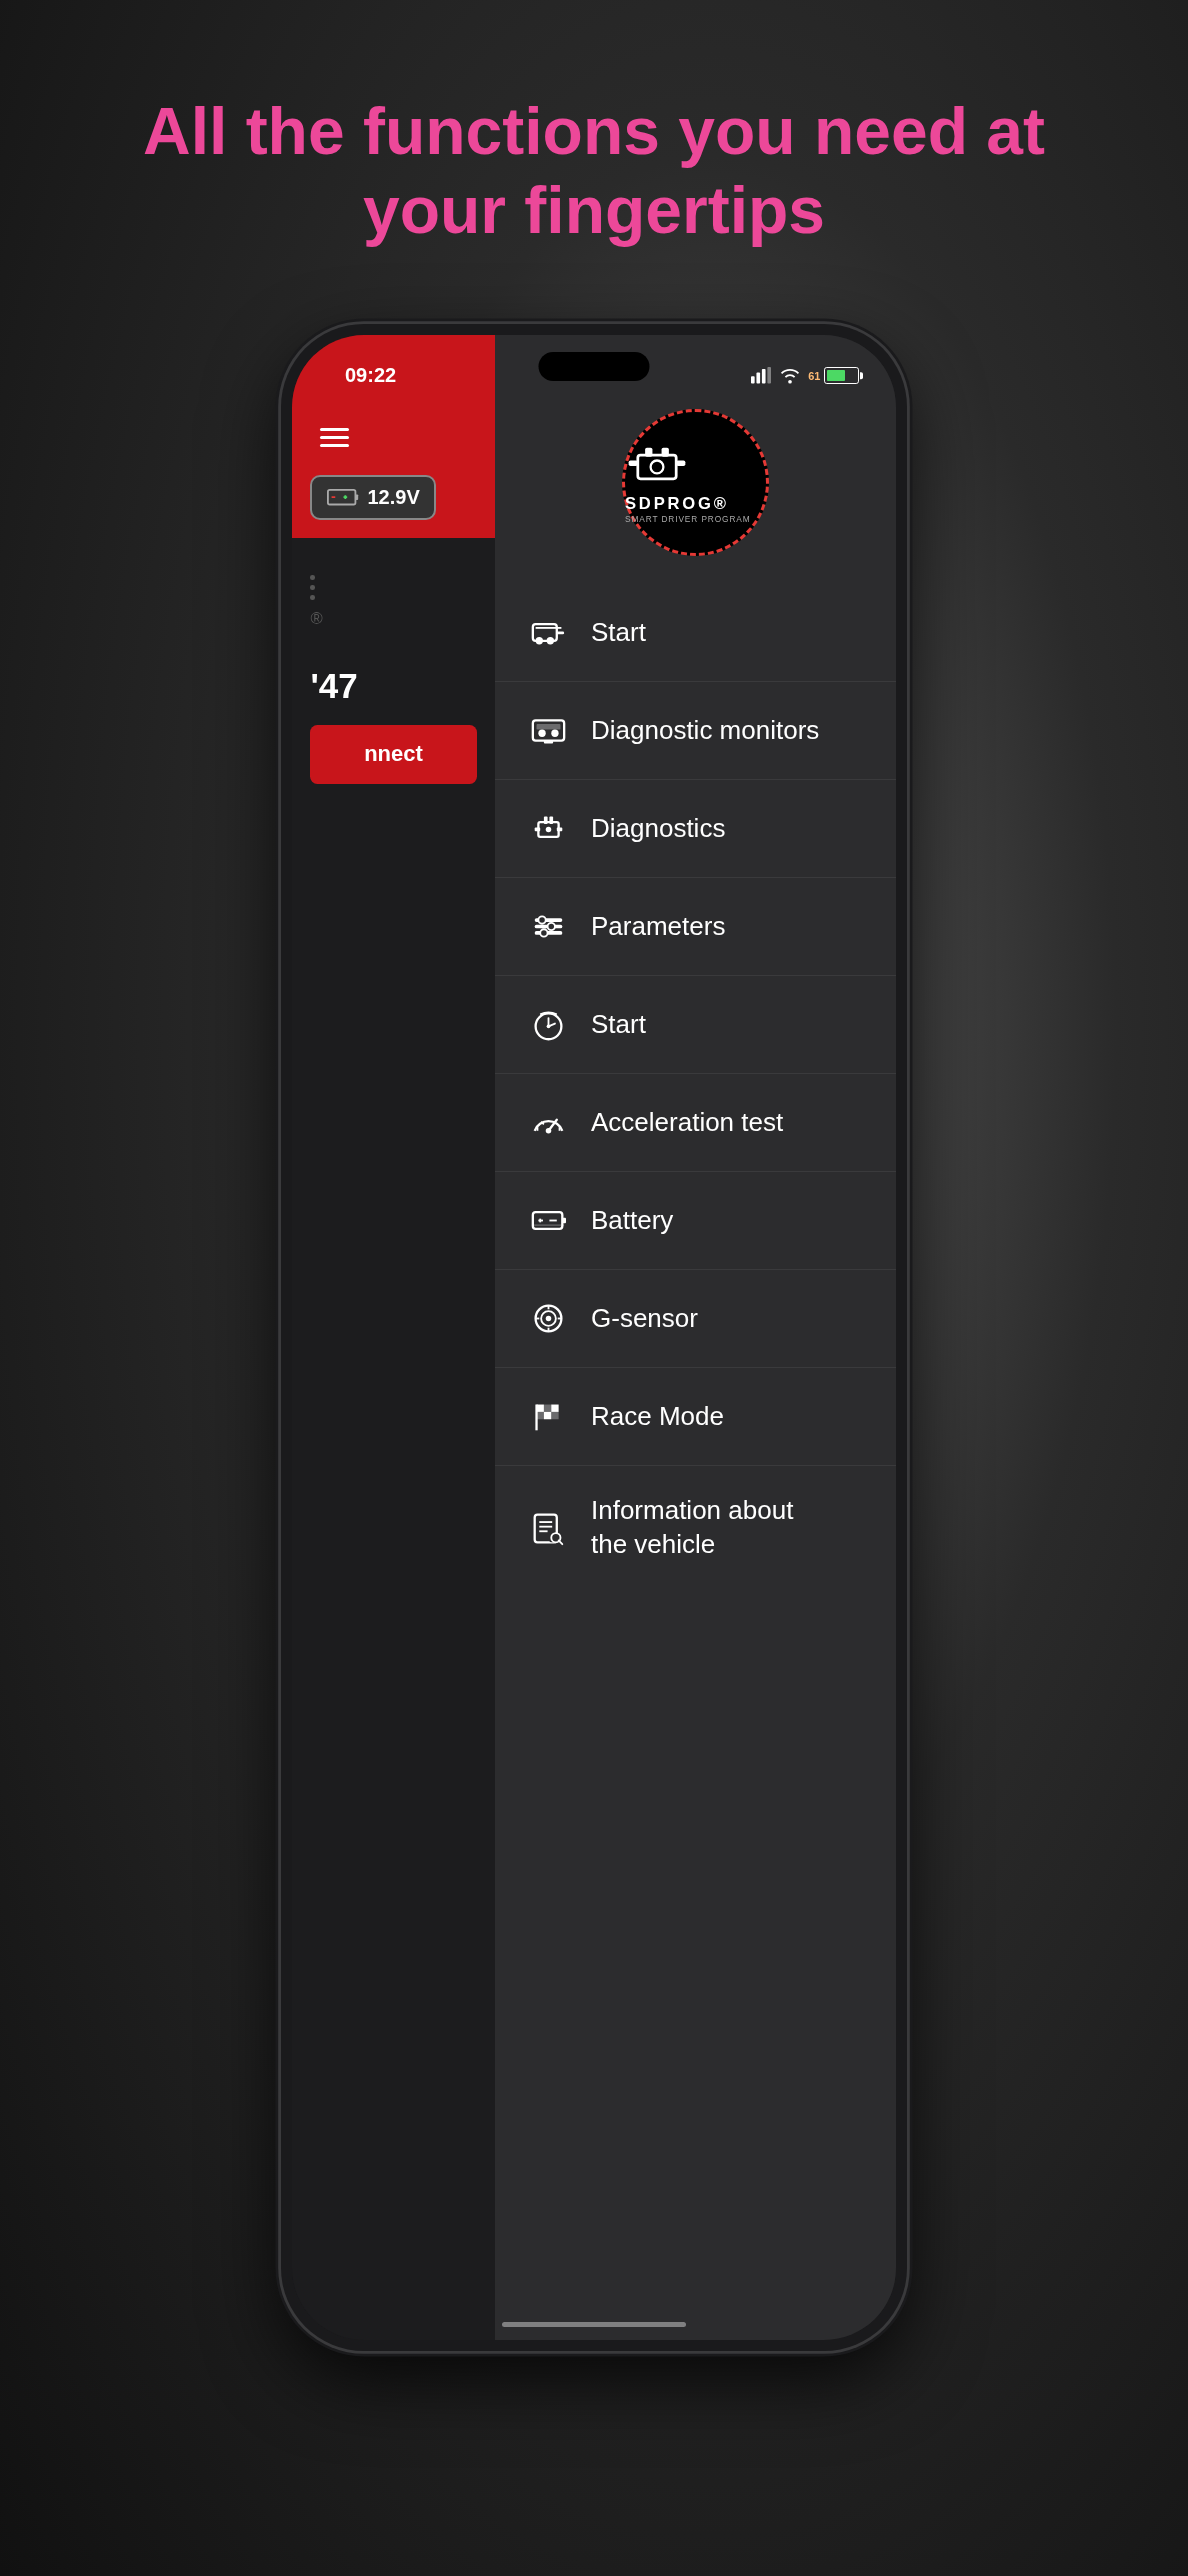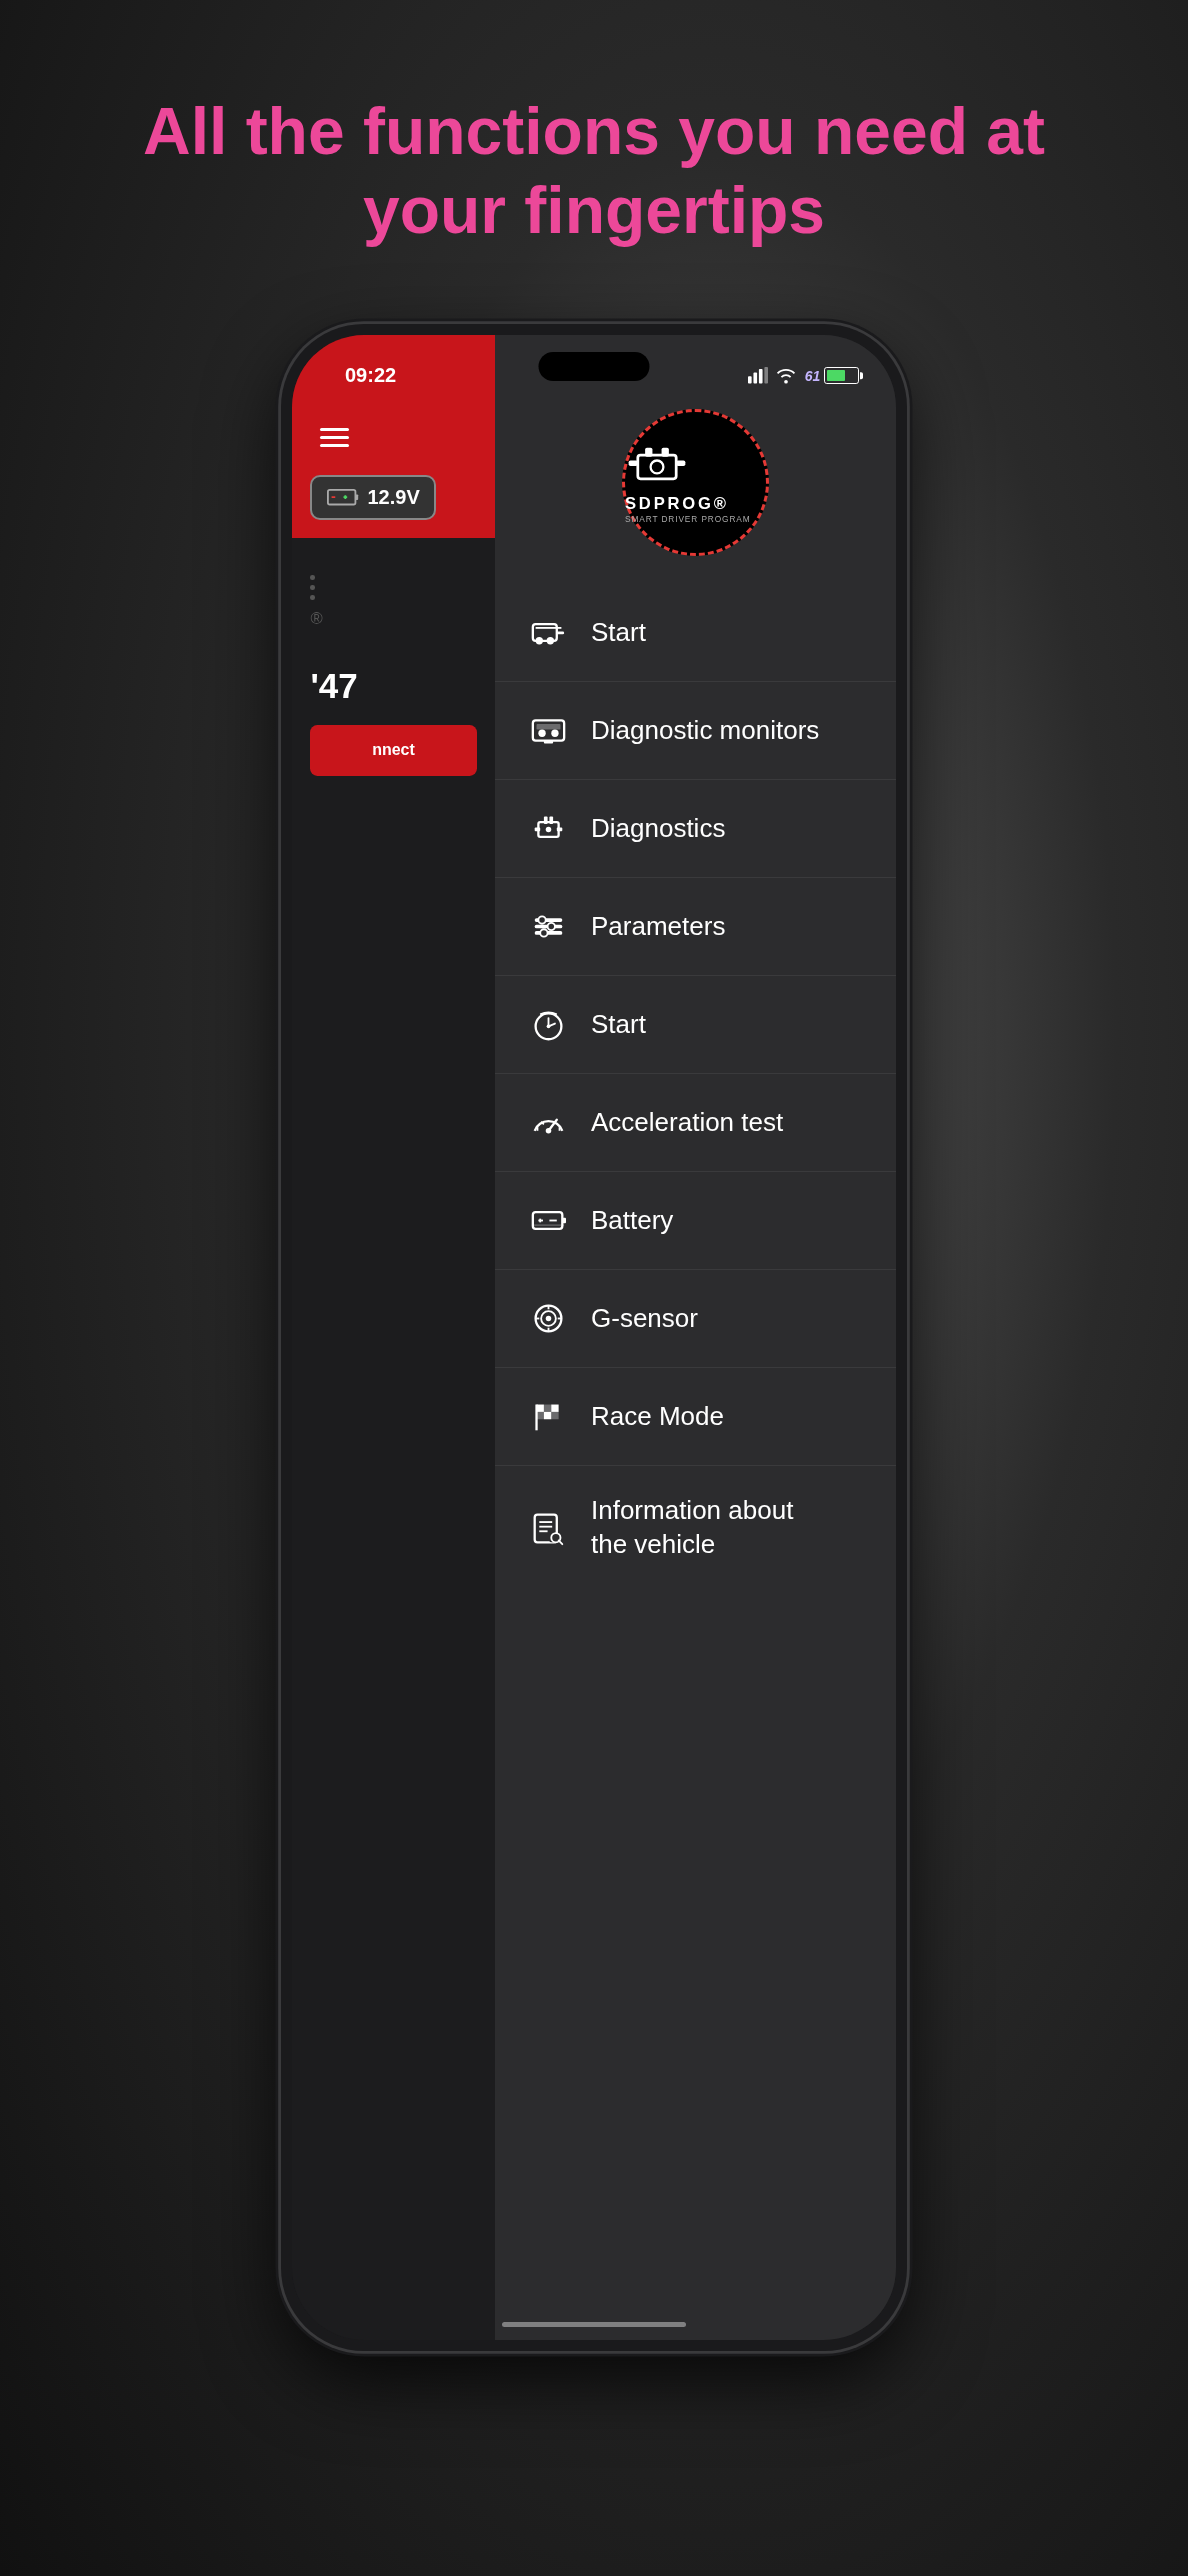--- a/index.html
+++ b/index.html
@@ -218,21 +218,21 @@
     .year-text {
       color: #fff;
       font-size: 35px;
       font-weight: 700;
       margin-top: 37px;
     }
 
     .connect-btn {
       background: #c8151b;
       color: #fff;
-      font-size: 16px;
+      font-size: 22px;
       font-weight: 600;
       padding: 16.6px 18.4px;
       border-radius: 7.4px;
       margin-top: 18.4px;
       text-align: center;
     }
 
     
     .right-panel {
       flex: 1;
@@ -350,21 +350,21 @@
           <rect x="18" y="0" width="4" height="18" rx="1" opacity="0.4"></rect>
         </svg>
 
         <svg width="22" height="16.6" viewBox="0 0 24 18" fill="white">
           <path d="M12 14a2 2 0 110 4 2 2 0 010-4z"></path>
           <path d="M6.3 10.3a8 8 0 0111.4 0l-1.4 1.4a6 6 0 00-8.6 0L6.3 10.3z"></path>
           <path d="M2.1 6.1a14 14 0 0119.8 0l-1.4 1.4a12 12 0 00-17 0L2.1 6.1z"></path>
         </svg>
 
         <div class="battery-icon">
-          <span style="color:#c4b5fd;font-size:14px;margin-right:1.8px;font-style:italic;">61</span>
+          <span style="color:#fdba74;font-size:11px;margin-right:1.8px;">61</span>
           <div class="battery-box">
             <div class="battery-fill" style="background:#4cd964;"></div>
           </div>
         </div>
       </div>
     </div>
 
     <div class="app-content">
 
       <div class="left-panel">

